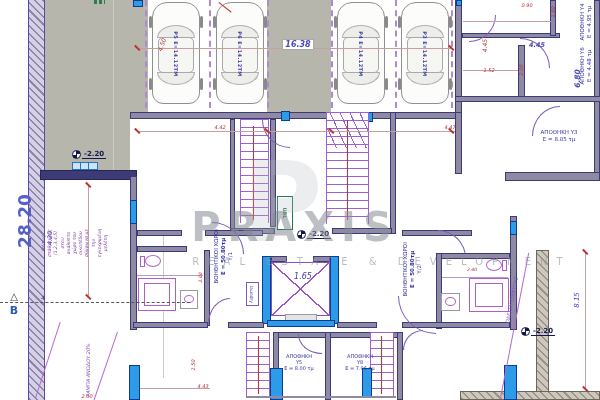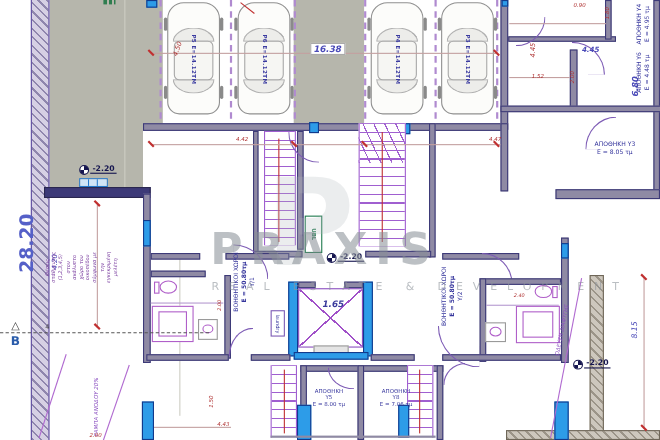--- a/index.html
+++ b/index.html
@@ -35,21 +35,21 @@
     linear-gradient(to bottom right,transparent calc(50% - .7px),#a050c8 calc(50% - .7px) calc(50% + .7px),transparent calc(50% + .7px))}
   .arc{position:absolute;border:1px solid #7d5bb5;box-sizing:border-box}
   .arc.tl{border-right:none;border-bottom:none;border-radius:100% 0 0 0}
   .arc.tr{border-left:none;border-bottom:none;border-radius:0 100% 0 0}
   .arc.bl{border-right:none;border-top:none;border-radius:0 0 0 100%}
   .arc.br{border-left:none;border-top:none;border-radius:0 0 100% 0}
   .dim{font-size:5px;color:#b03434;font-style:italic}
   .dimB{color:#4a4ab8}
   .lab{font-size:5.5px;color:#34349c;text-align:center;line-height:1.25}
   .lab .ln{display:block;white-space:nowrap}
-  .lvl{position:absolute;display:flex;align-items:flex-start;gap:1px}
+  .lvl{position:absolute;display:flex;align-items:center;gap:1px}
   .lvl .sym{width:7px;height:7px;border:1px solid #15154f;border-radius:50%;background:conic-gradient(#15154f 0 90deg,#fff 90deg 180deg,#15154f 180deg 270deg,#fff 270deg)}
   .lvl .val{font-size:7px;font-weight:bold;color:#15154f;border-bottom:1px solid #15154f;padding:0 2px;line-height:1}
   .cells{position:absolute;display:grid;grid-template-columns:repeat(3,8px);border:1px solid #2277cc}
   .cells i{height:6px;background:#cfe4f7;border-right:1px solid #2277cc}
   .cells i:last-child{border-right:none}
   .dl{position:absolute;background:#c4a0a0}
   .tk{position:absolute;width:7px;height:1.5px;background:#c03030;transform:rotate(45deg)}
   .cl{position:absolute;background:#cdcdc4}
   .diag{position:absolute;height:1px;background:#b06ad0;transform-origin:0 0}
   .secline{position:absolute;border-top:1px dashed #555}
@@ -327,21 +327,21 @@
   <div class="ctr" style="left:450px;top:127px">
       <span class="dim">4.47</span>
     </div>
   <div class="ctr" style="left:25px;top:221px">
       <span class="rm90" style="font-size:17px;font-weight:bold;color:#5560c8">28.20</span>
     </div>
   <div class="ctr" style="left:50px;top:238px">
       <span class="dim dimB rm90" style="font-size:6.5px">4.20</span>
     </div>
   <div class="ctr" style="left:303px;top:276px">
-      <span style="font-size:8px;font-weight:bold;font-style:italic;color:#3a3a9c">1.65</span>
+      <span style="font-size:8px;font-weight:normal;font-style:italic;color:#3a3a9c">1.65</span>
     </div>
   <div class="ctr" style="left:577px;top:300px">
       <span class="dim dimB rm90" style="font-size:7px">8.15</span>
     </div>
   <div class="ctr" style="left:87px;top:396px">
       <span class="dim">2.00</span>
     </div>
   <div class="ctr" style="left:203px;top:386px">
       <span class="dim">4.43</span>
     </div>

